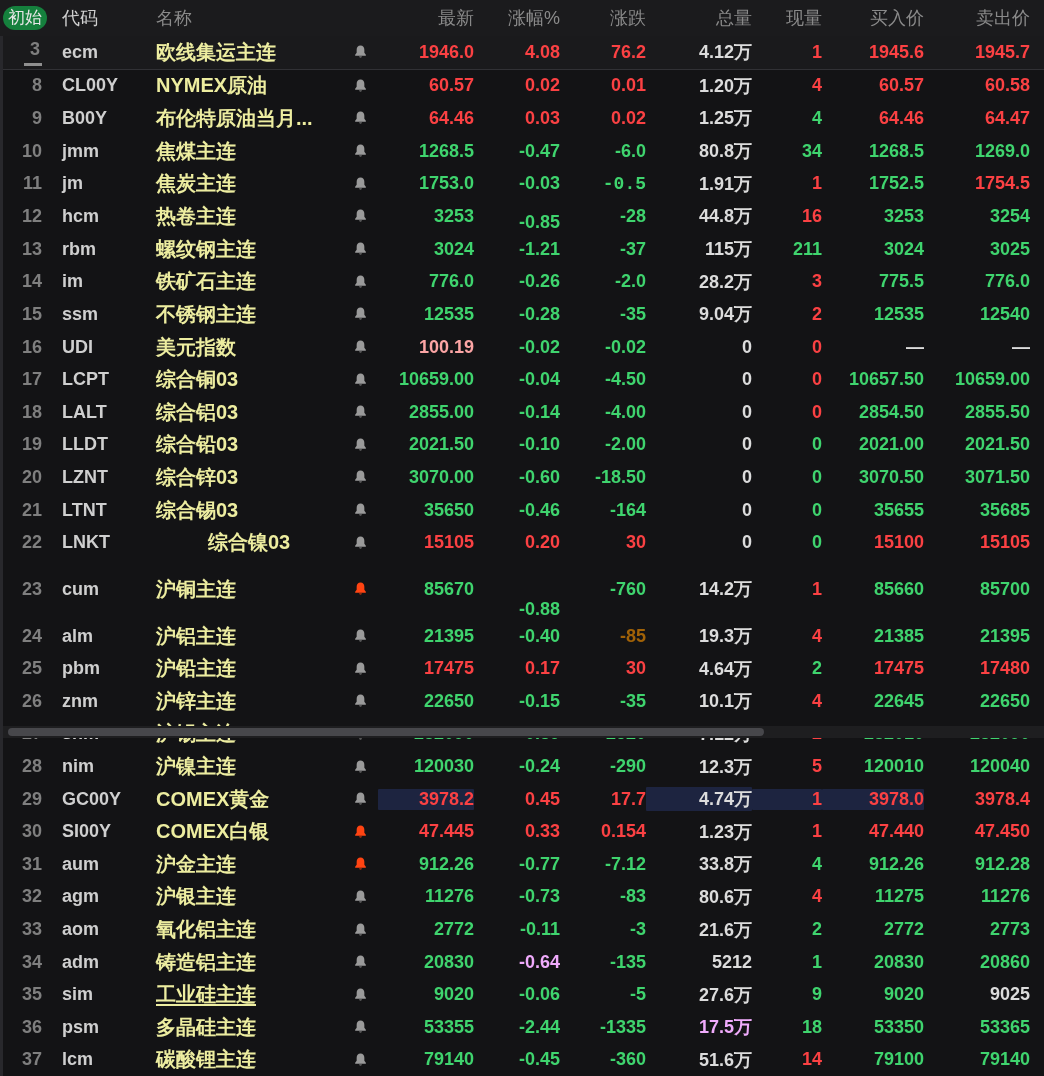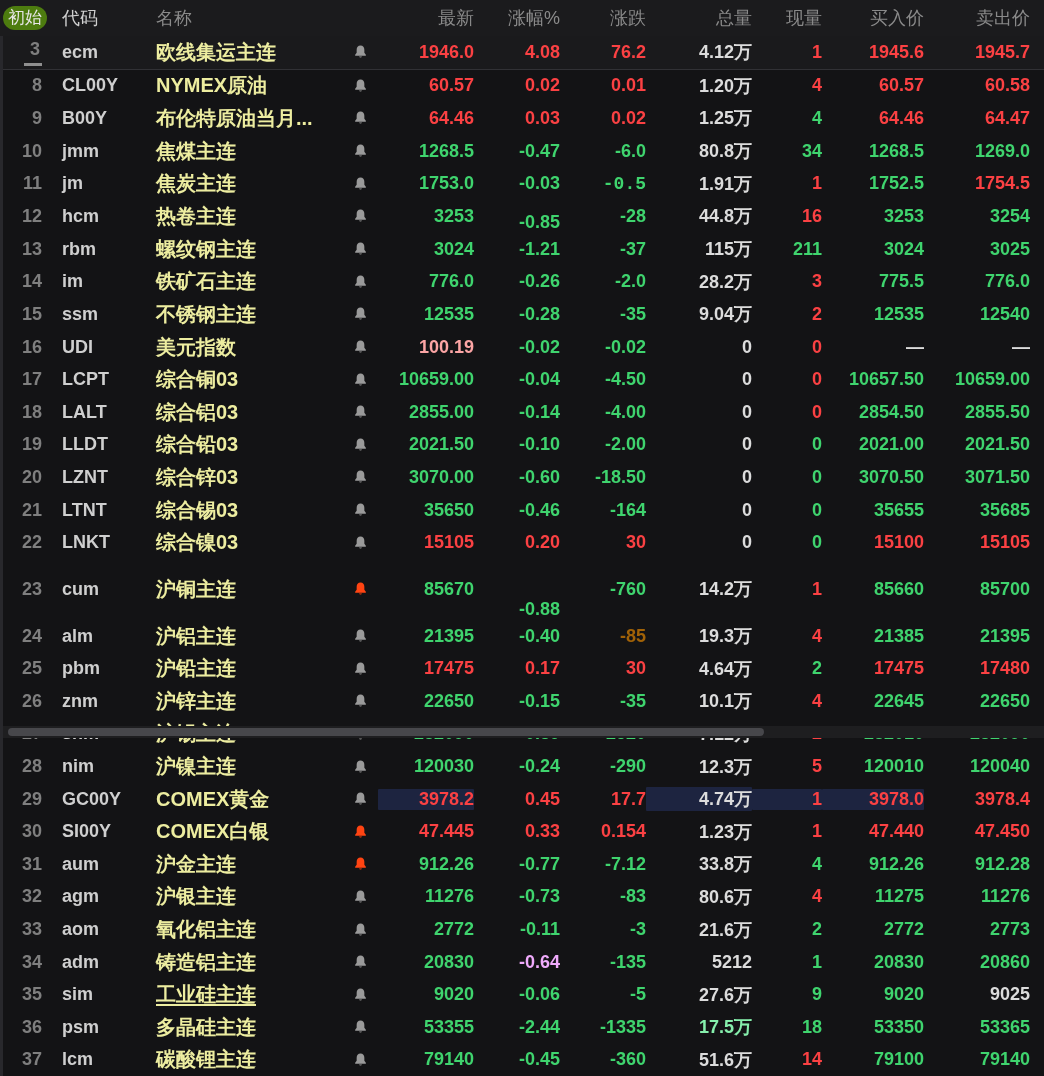--- a/index.html
+++ b/index.html
@@ -1,21 +1,21 @@
 <!DOCTYPE html>
 <html><head>
 <meta charset="utf-8">
 <style>
   html,body{margin:0;padding:0;background:#131315;}
   .app{position:relative;width:1044px;height:1076px;background:#131315;overflow:hidden;
        font-family:"Liberation Sans","DejaVu Sans",sans-serif;}
   
   .header{display:flex;align-items:center;height:36px;background:#1b1b1d;color:#8a8a8a;
           font-size:18px;}
-  .init-btn{display:inline-block;background:#4d7c0f;color:#e6e6e6;font-size:17px;
+  .init-btn{display:inline-block;background:#15803d;color:#e6e6e6;font-size:17px;
             padding:2px 5px;border-radius:12px;margin-left:3px;line-height:1.2;}
   .alert-hdr{color:#9a9a9a;font-size:13px;letter-spacing:1px;text-align:left;padding-left:2px;}
   
   .rows{display:flex;flex-direction:column;height:1040px;}
   .row{flex:1;display:flex;align-items:center;font-weight:bold;font-size:18px;}
   .row.pinned{background:#1a1a1c;border-bottom:1px solid #313135;box-sizing:border-box;}
   
   .c{box-sizing:border-box;white-space:nowrap;overflow:hidden;}
   .c-num{width:48px;text-align:right;padding-right:6px;color:#7f7f7f;}
   .c-code{width:104px;padding-left:14px;color:#cfcfcf;}
@@ -295,21 +295,21 @@
         <div class="c c-pct" style="color: rgb(63, 212, 110);">-0.46</div>
         <div class="c c-chg" style="color: rgb(63, 212, 110);">-164</div>
         <div class="c c-vol" style="color: rgb(220, 220, 220);">0</div>
         <div class="c c-cur" style="color: rgb(63, 212, 110);">0</div>
         <div class="c c-bid" style="color: rgb(63, 212, 110);">35655</div>
         <div class="c c-ask" style="color: rgb(63, 212, 110);">35685</div>
       </div>
       <div class="row">
         <div class="c c-num"><span>22</span></div>
         <div class="c c-code" style="color: rgb(207, 207, 207);">LNKT</div>
-        <div class="c c-name" style="color: rgb(237, 237, 160);">综合镍03</div>
+        <div class="c c-name" style="color: rgb(237, 237, 160); text-align: center;">综合镍03</div>
         <div class="c c-bell"><svg width="15" height="16" viewBox="0 0 16 17">
             <path fill="#9a9a9a" d="M8 1.6c-2.7 0-4.1 2-4.1 4.6v3.1L2.3 11.4v1h11.4v-1L12.1 9.3V6.2c0-2.6-1.4-4.6-4.1-4.6z"></path>
             <path fill="#9a9a9a" d="M6.4 13.2a1.7 1.7 0 0 0 3.2 0z"></path>
           </svg></div>
         <div class="c c-latest" style="color: rgb(251, 65, 67);">15105</div>
         <div class="c c-pct" style="color: rgb(251, 65, 67);">0.20</div>
         <div class="c c-chg" style="color: rgb(251, 65, 67);">30</div>
         <div class="c c-vol" style="color: rgb(220, 220, 220);">0</div>
         <div class="c c-cur" style="color: rgb(63, 212, 110);">0</div>
         <div class="c c-bid" style="color: rgb(251, 65, 67);">15100</div>
@@ -527,21 +527,21 @@
         <div class="c c-num"><span>36</span></div>
         <div class="c c-code" style="color: rgb(207, 207, 207);">psm</div>
         <div class="c c-name" style="color: rgb(237, 237, 160);">多晶硅主连</div>
         <div class="c c-bell"><svg width="15" height="16" viewBox="0 0 16 17">
             <path fill="#9a9a9a" d="M8 1.6c-2.7 0-4.1 2-4.1 4.6v3.1L2.3 11.4v1h11.4v-1L12.1 9.3V6.2c0-2.6-1.4-4.6-4.1-4.6z"></path>
             <path fill="#9a9a9a" d="M6.4 13.2a1.7 1.7 0 0 0 3.2 0z"></path>
           </svg></div>
         <div class="c c-latest" style="color: rgb(63, 212, 110);">53355</div>
         <div class="c c-pct" style="color: rgb(63, 212, 110);">-2.44</div>
         <div class="c c-chg" style="color: rgb(63, 212, 110);">-1335</div>
-        <div class="c c-vol" style="color: #86efac;">17.5万</div>
+        <div class="c c-vol" style="color: #f0abfc;">17.5万</div>
         <div class="c c-cur" style="color: rgb(63, 212, 110);">18</div>
         <div class="c c-bid" style="color: rgb(63, 212, 110);">53350</div>
         <div class="c c-ask" style="color: rgb(63, 212, 110);">53365</div>
       </div>
       <div class="row">
         <div class="c c-num"><span>37</span></div>
         <div class="c c-code" style="color: rgb(207, 207, 207);">lcm</div>
         <div class="c c-name" style="color: rgb(237, 237, 160);">碳酸锂主连</div>
         <div class="c c-bell"><svg width="15" height="16" viewBox="0 0 16 17">
             <path fill="#9a9a9a" d="M8 1.6c-2.7 0-4.1 2-4.1 4.6v3.1L2.3 11.4v1h11.4v-1L12.1 9.3V6.2c0-2.6-1.4-4.6-4.1-4.6z"></path>

